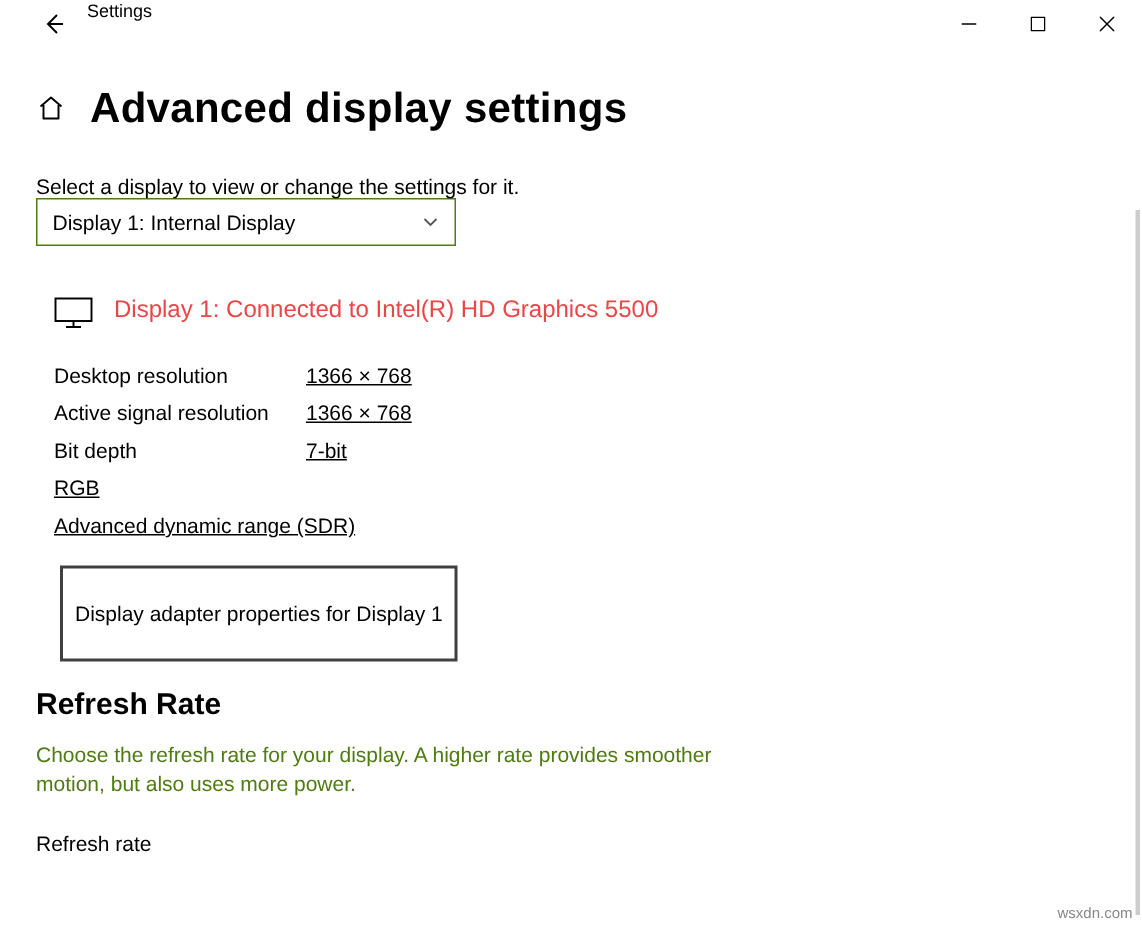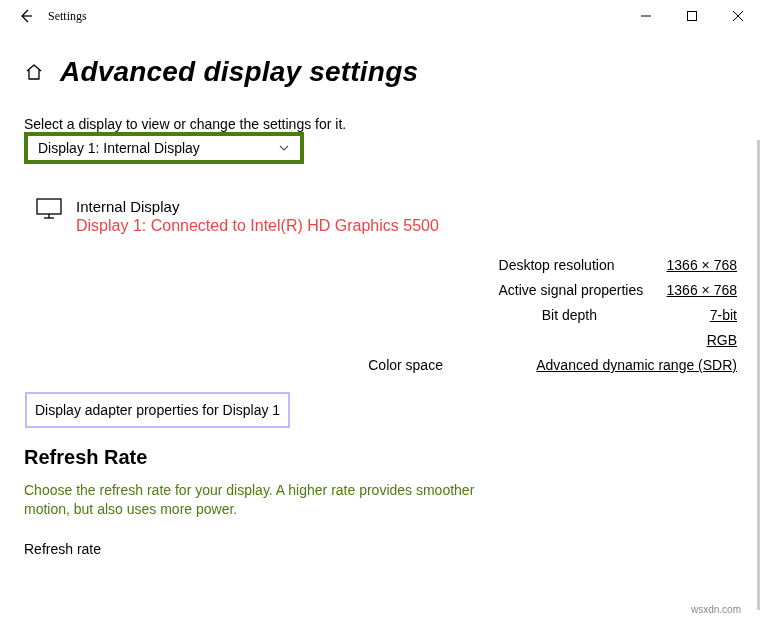--- a/index.html
+++ b/index.html
@@ -7,24 +7,23 @@
       font-family: "Segoe UI", Arial, sans-serif;
       background: #ffffff;
       color: #000000;
       width: 761px;
       height: 619px;
       position: relative;
       overflow: hidden;
     }
     .titlebar {
       display: flex;
-      align-items: center;
-      height: 32px;
-      padding: 0 0 0 6px;
-      font-family: Liberation Serif, serif;
+      align-items: flex-start;
+      height: 32px;
+      padding: 0 0 0 16px;
     }
     .back-btn {
       width: 40px;
       height: 32px;
       display: flex;
       align-items: center;
       justify-content: center;
       cursor: pointer;
     }
     .window-title {
@@ -56,30 +55,29 @@
     .home-btn {
       cursor: pointer;
       display: flex;
       align-items: center;
       justify-content: center;
     }
     .page-title {
       font-size: 28px;
       font-weight: 600;
       letter-spacing: 0.2px;
-      font-style: italic;
     }
     .select-label {
       font-size: 14px;
       color: #000;
     }
     .dropdown {
       width: 280px;
       height: 32px;
-      border: 4px solid #4d7c0f;
+      border: 1px solid #4d7c0f;
       display: flex;
       align-items: center;
       justify-content: space-between;
       padding: 0 10px;
       font-size: 14px;
       cursor: pointer;
       margin-bottom: 34px;
     }
     .section-heading {
       font-size: 20px;
@@ -102,35 +100,34 @@
       color: #ef4444;
     }
     .spec-table {
       margin-left: 12px;
       margin-bottom: 14px;
     }
     .spec-row {
       display: flex;
       font-size: 14px;
       line-height: 25px;
-      justify-content: flex-end;
     }
     .spec-label {
       width: 168px;
       color: #000;
     }
     .spec-value {
       color: #000;
       text-decoration: underline;
     }
     .adapter-link-wrap {
-      border: 2px solid #c4b5fd;
+      border: 2px solid #404040;
       display: inline-block;
-      padding: 8px 8px;
-      margin-left: 1px;
+      padding: 22px 8px;
+      margin-left: 16px;
       margin-bottom: 18px;
     }
     .adapter-link {
       font-size: 14px;
       color: #000;
       cursor: pointer;
     }
     .refresh-heading {
       font-size: 20px;
       font-weight: 600;
@@ -150,21 +147,21 @@
     .scrollbar {
       position: absolute;
       right: 1px;
       top: 140px;
       width: 3px;
       height: 470px;
       background: #cccccc;
     }
     .watermark {
       position: absolute;
-      right: 20px;
+      right: 6px;
       bottom: 4px;
       font-size: 10px;
       color: #888;
     }
   </style>
 </head>
 <body>
 
 <div class="titlebar">
   <div class="back-btn">
@@ -217,43 +214,41 @@
 
   
 
   <div class="display-block">
     <svg width="26" height="22" viewBox="0 0 26 22">
         <rect x="1" y="1" width="24" height="15" stroke="#000" stroke-width="1.3" fill="none"></rect>
         <line x1="8" y1="20" x2="18" y2="20" stroke="#000" stroke-width="1.3"></line>
         <line x1="13" y1="16" x2="13" y2="20" stroke="#000" stroke-width="1.3"></line>
       </svg>
     <div>
-      <div class="display-name">Internal Display</div>
       <div class="display-sub">Display 1: Connected to Intel(R) HD Graphics 5500</div>
     </div>
   </div>
 
   <div class="spec-table">
     <div class="spec-row">
         <div class="spec-label">Desktop resolution</div>
         <div class="spec-value">1366 × 768</div>
       </div>
     <div class="spec-row">
-        <div class="spec-label">Active signal properties</div>
+        <div class="spec-label">Active signal resolution</div>
         <div class="spec-value">1366 × 768</div>
       </div>
     <div class="spec-row">
         <div class="spec-label">Bit depth</div>
         <div class="spec-value">7-bit</div>
       </div>
     <div class="spec-row">
         <div class="spec-value">RGB</div>
       </div>
     <div class="spec-row">
-        <div class="spec-label">Color space</div>
         <div class="spec-value">Advanced dynamic range (SDR)</div>
       </div>
   </div>
 
   <div class="adapter-link-wrap">
     <div class="adapter-link">Display adapter properties for Display 1</div>
   </div>
 
   
   <h2 class="refresh-heading">Refresh Rate</h2>

